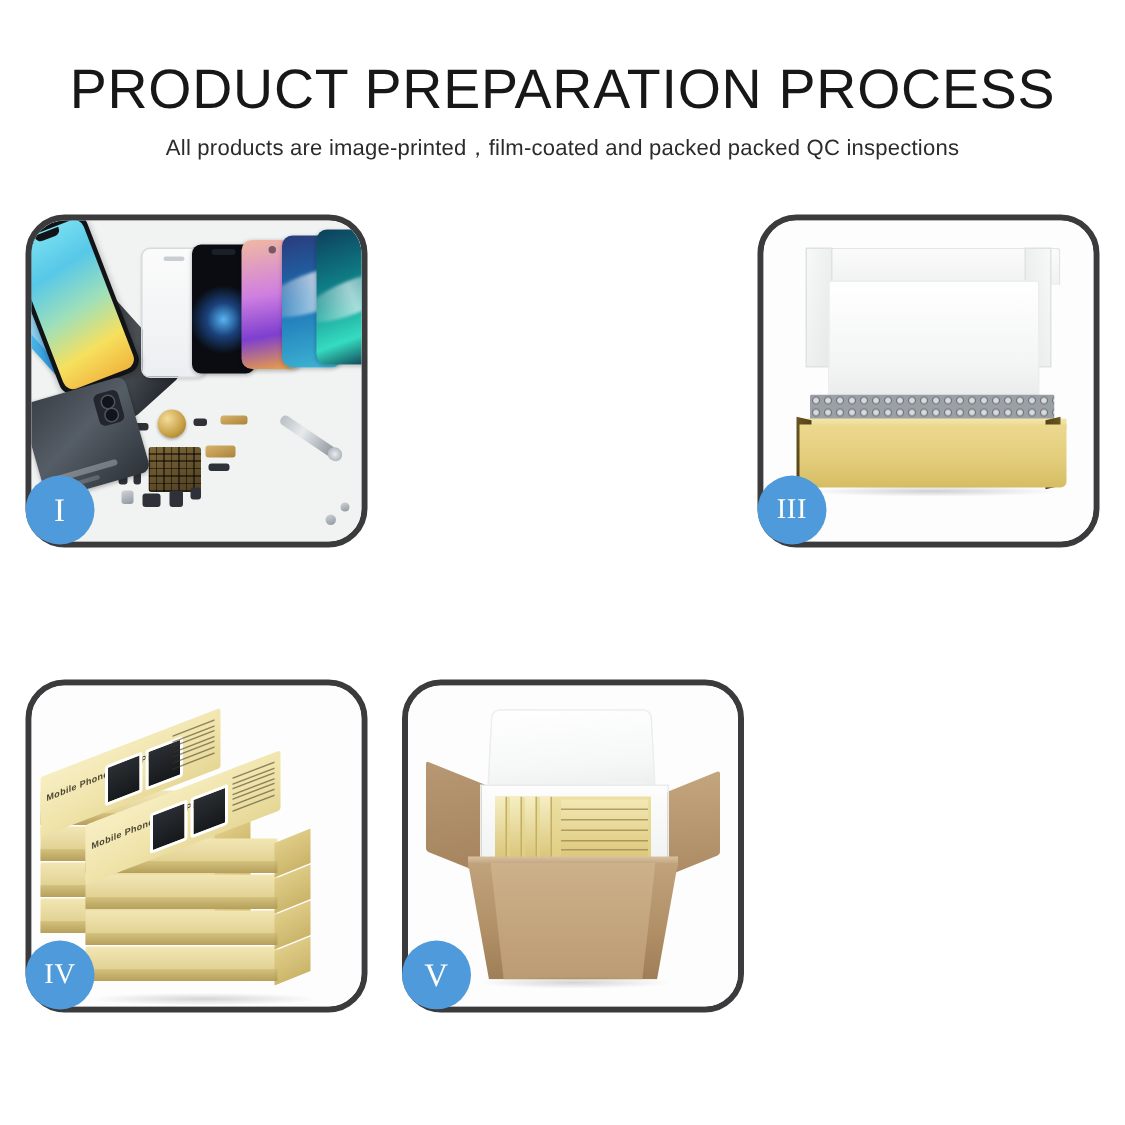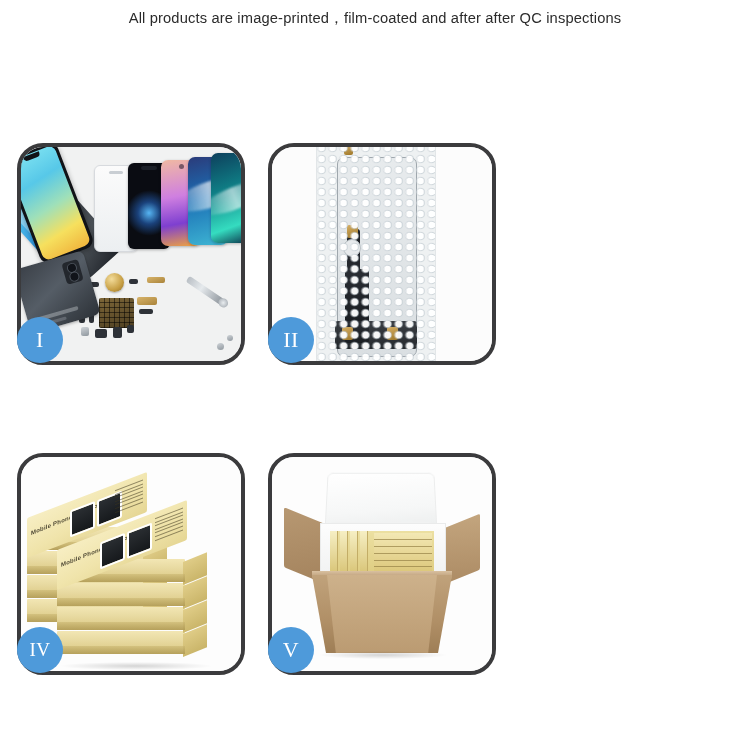--- a/index.html
+++ b/index.html
@@ -547,21 +547,22 @@
   }
   .p6-shadow {
     position:absolute; left:34px; top:176px; width:150px; height:9px;
     background: radial-gradient(ellipse at center, rgba(0,0,0,.14), rgba(0,0,0,0) 72%);
   }
 </style>
 </head>
 <body>
 
 <div class="header">
-  <p class="subtitle">All products are image-printed，film-coated and after after QC inspections</p>
+  <h1 class="main-title">PRODUCT PREPARATION PROCESS</h1>
+  <p class="subtitle">All products are image-printed，film-coated and packed packed QC inspections</p>
 </div>
 
 <div class="grid">
 
   <div class="panel r0 c0">
     <div class="clip">
       <div class="p1-bg"></div>
       <div class="ph p1-film"></div>
       <div class="ph p1-film2"></div>
       <div class="ph p1-glass">
@@ -599,40 +600,37 @@
         <span class="bar"></span>
         <span class="bar2"></span>
       </div>
       <div class="p1-tool"></div>
       <div class="part silver round" style="left:196px;top:196px;width:7px;height:7px;"></div>
       <div class="part silver round" style="left:206px;top:188px;width:6px;height:6px;"></div>
     </div>
     <div class="badge">I</div>
   </div>
 
-  <div class="panel r0 c1">
+
+  <div class="panel r0 c2">
     <div class="clip">
-      <div class="p2-bg"></div>
-      <div class="p2-bag">
-        <div class="p2-part"></div>
-        <div class="p2-flex"></div>
-        <div class="p2-flex2"></div>
-        <div class="p2-pads"></div>
-        <div class="p2-bottom"></div>
-        <div class="p2-conn p2-c1"></div>
-        <div class="p2-conn p2-c2"></div>
-        <div class="p2-conn p2-c3"></div>
-        <div class="p2-conn p2-c4"></div>
-        <div class="p2-bubbles"></div>
-      </div>
-      <div class="p2-bubbles2" style="left:44px;top:-4px;width:118px;height:226px;position:absolute;"></div>
+      <div class="p3-bg"></div>
+      <div class="p3-lid"></div>
+      <div class="p3-lidL"></div>
+      <div class="p3-lidR"></div>
+      <div class="p3-foam"></div>
+      <div class="p3-inner"></div>
+      <div class="p3-lip"></div>
+      <div class="p3-baseL"></div>
+      <div class="p3-baseR"></div>
+      <div class="p3-base"></div>
+      <div class="p3-shadow"></div>
     </div>
-    <div class="badge">II</div>
+    <div class="badge wide">III</div>
   </div>
-
 
   <div class="panel r1 c0">
     <div class="clip">
       <div class="p4-bg"></div>
 
       <div class="p4-L">
         <div class="slab" style="top:96px;">
             <span class="rt"></span>
             <span class="edge"></span>
           </div>

